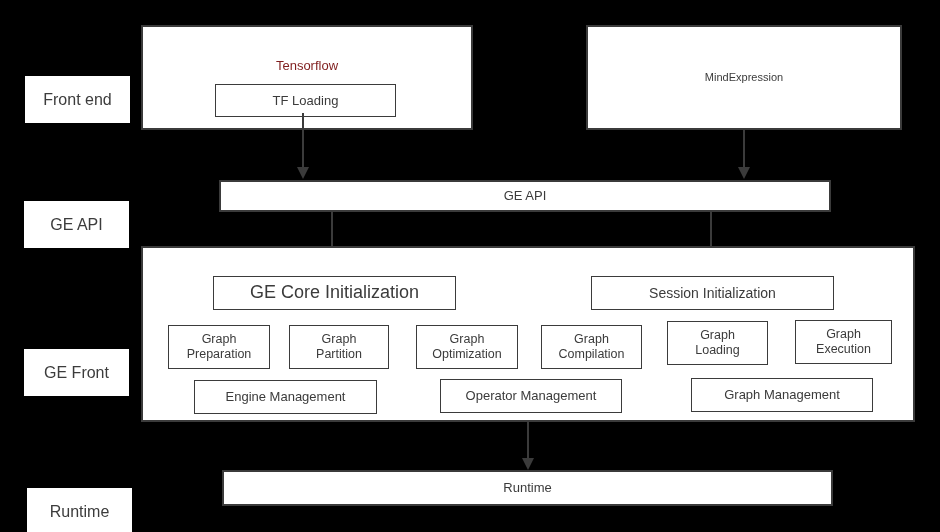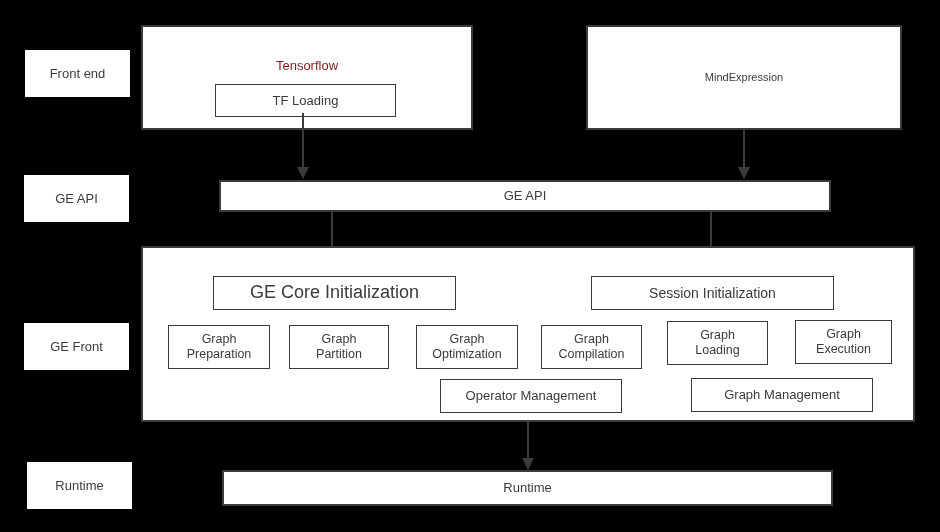--- a/index.html
+++ b/index.html
@@ -29,22 +29,23 @@
     box-sizing: border-box;
   }
   .bordered {
     border: 2px solid #3b3b3b;
   }
   .thin {
     border: 1.5px solid #3b3b3b;
   }
   
   .stage-label {
-    font-size: 13px;
+    font-size: 16px;
     color: #3c3c3c;
+    margin-top: 26px;
   }
   .group-title {
     position: absolute;
     color: #7f1d1d;
     font-size: 13px;
     text-align: center;
     width: 100%;
   }
   
   .arrow {
@@ -154,20 +155,23 @@
     </div>
     <div class="box thin two-line" style="left:524px; top:73px; width:101px; height:44px; font-size:12.5px;">
       <span>Graph
 Loading</span>
     </div>
     <div class="box thin two-line" style="left:652px; top:72px; width:97px; height:44px; font-size:12.5px;">
       <span>Graph
 Execution</span>
     </div>
 
+    <div class="box thin" style="left:51px; top:132px; width:183px; height:34px; font-size:13px;">
+      <span>Engine Management</span>
+    </div>
     <div class="box thin" style="left:297px; top:131px; width:182px; height:34px; font-size:13px;">
       <span>Operator Management</span>
     </div>
     <div class="box thin" style="left:548px; top:130px; width:182px; height:34px; font-size:13px;text-align:right;">
       <span>Graph Management</span>
     </div>
   </div>
 
   <div class="arrow" style="left:521px; top:422px; width:14px; height:48px;">
     <div class="shaft" style="height:36px;"></div>

